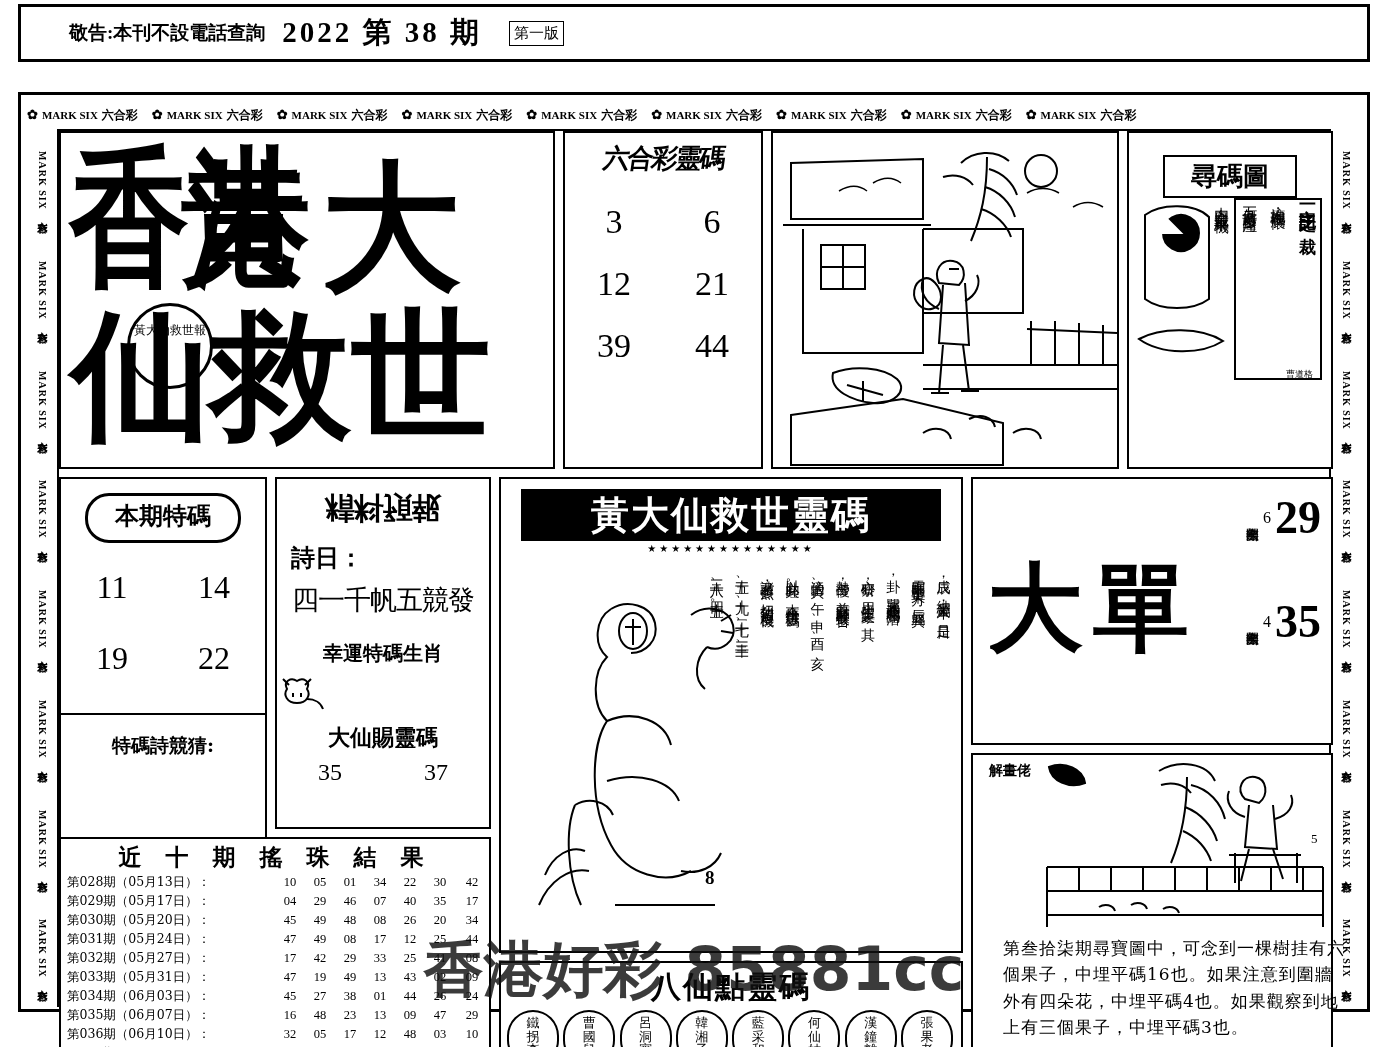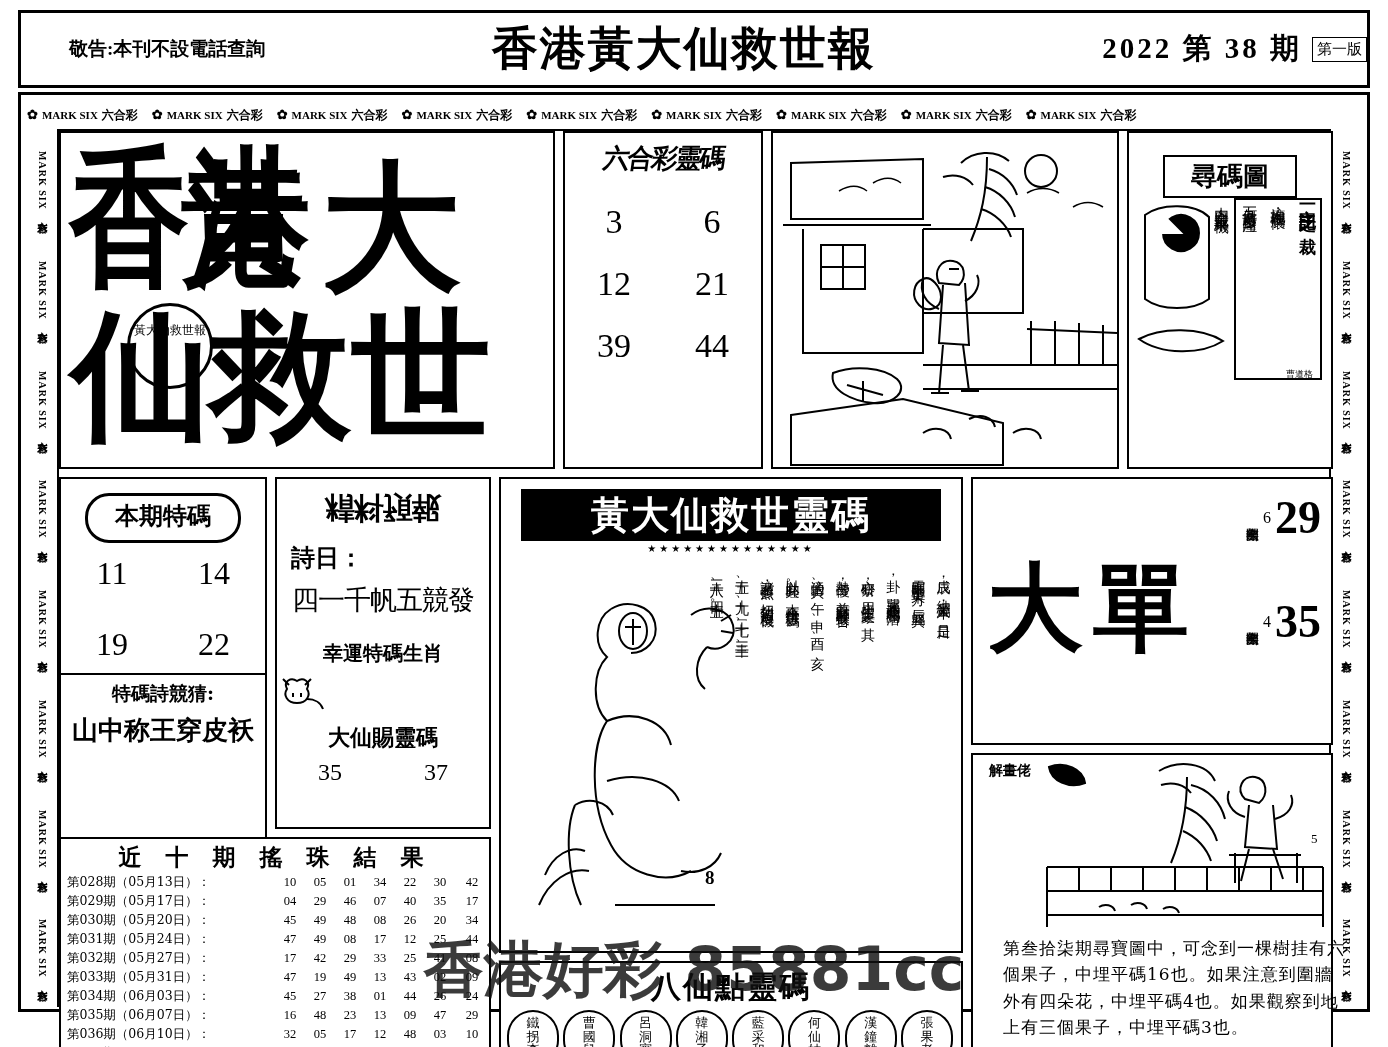--- a/index.html
+++ b/index.html
@@ -1,20 +1,20 @@
 <!DOCTYPE html>
 <html><head>
 <meta charset="utf-8">
 <style>
   html,body{margin:0;padding:0;background:#fff;}
   body{width:1388px;height:1047px;font-family:"Liberation Serif",serif;color:#000;overflow:hidden;}
   .page{position:relative;width:1388px;height:1047px;background:#fff;}
 
   
-  .masthead{position:absolute;left:18px;top:10px;width:1352px;height:78px;border:3px solid #000;box-sizing:border-box;display:flex;align-items:center;}
+  .masthead{position:absolute;left:18px;top:4px;width:1352px;height:58px;border:3px solid #000;box-sizing:border-box;display:flex;align-items:center;gap:17px;}
   .mh-notice{font-size:19px;font-weight:bold;padding-left:48px;white-space:nowrap;}
   .mh-title{flex:1;text-align:center;font-size:46px;font-weight:bold;letter-spacing:2px;font-family:"DejaVu Serif",serif;}
   .mh-issue{font-size:29px;font-weight:bold;white-space:nowrap;letter-spacing:3px;padding-right:10px;}
   .mh-ed{font-size:15px;border:1px solid #000;padding:2px 4px;white-space:nowrap;}
 
   
   .frame{position:absolute;left:18px;top:92px;width:1352px;height:920px;border:3px solid #000;box-sizing:border-box;}
 
   
   .strip{position:absolute;background:#fff;overflow:hidden;}
@@ -51,22 +51,22 @@
   
   #seek{left:1068px;top:0;width:206px;height:338px;}
   .seek-title{margin:22px auto 0;width:130px;border:2px solid #000;text-align:center;font-size:26px;font-weight:bold;font-family:"DejaVu Serif",serif;padding:2px 0;}
   .seek-verse{position:absolute;right:12px;top:62px;display:flex;flex-direction:row-reverse;gap:8px;}
   .vcol{writing-mode:vertical-rl;text-orientation:upright;font-size:15px;font-family:"DejaVu Serif",serif;line-height:1.35;letter-spacing:2px;}
   .vcol.big{font-size:17px;font-weight:bold;}
 
   
   #special{left:0;top:346px;width:208px;height:376px;}
   .sp-badge{margin:14px auto 0;width:150px;height:44px;border:3px solid #000;border-radius:24px;text-align:center;line-height:40px;font-size:24px;font-weight:bold;font-family:"DejaVu Serif",serif;}
-  .sp-grid{display:grid;grid-template-columns:1fr 1fr;row-gap:34px;margin-top:12px;text-align:center;font-size:32px;}
-  .sp-sub{margin-top:10px;border-top:2px solid #000;padding-top:6px;text-align:center;}
+  .sp-grid{display:grid;grid-template-columns:1fr 1fr;row-gap:34px;margin-top:26px;text-align:center;font-size:32px;}
+  .sp-sub{margin-top:36px;border-top:2px solid #000;padding-top:18px;text-align:center;}
   .sp-sub .t1{font-size:19px;font-weight:bold;font-family:"DejaVu Serif",serif;}
   .sp-sub .t2{font-size:26px;font-weight:bold;font-family:"DejaVu Serif",serif;margin-top:6px;}
 
   
   #poem{left:216px;top:346px;width:216px;height:352px;}
   .pm-title{margin:8px 6px 0;text-align:center;font-size:30px;font-weight:bold;font-family:"DejaVu Serif",serif;transform:scaleY(-1);letter-spacing:-1px;}
   .pm-l1{margin-top:14px;padding-left:14px;font-size:24px;font-weight:bold;font-family:"DejaVu Serif",serif;}
   .pm-l2{margin-top:8px;text-align:center;font-size:27px;font-weight:normal;font-family:"DejaVu Serif",serif;letter-spacing:-1px;}
   .pm-l3{margin-top:22px;text-align:center;font-size:20px;font-weight:bold;font-family:"DejaVu Serif",serif;}
   .pm-zodiac{margin:6px auto 0;width:54px;height:42px;}
@@ -130,21 +130,20 @@
 
   .vstrip-txt{height:100%;display:flex;flex-direction:column;align-items:center;justify-content:space-around;}
 </style>
 </head>
 <body>
 
 <div class="page">
 
   <div class="masthead">
     <div class="mh-notice">敬告:本刊不設電話查詢</div>
-    <div class="mh-title">香港黃大仙救世報</div>
     <div class="mh-issue">2022 第 38 期</div>
     <div class="mh-ed">第一版</div>
   </div>
 
   <div class="frame">
     <div class="strip strip-top" id="strip-top">
         <div class="mk">
           <span class="flower">✿</span>
           <span>MARK SIX</span>
           <span class="cn">六合彩</span>
@@ -306,21 +305,20 @@
       <div class="box" id="special">
         <div class="sp-badge">本期特碼</div>
         <div class="sp-grid" id="special-grid">
             <div>11</div>
             <div>14</div>
             <div>19</div>
             <div>22</div>
           </div>
         <div class="sp-sub">
           <div class="t1">特碼詩競猜:</div>
-          <div class="t2">山中称王穿皮袄</div>
         </div>
       </div>
 
       <div class="box" id="poem">
         <div class="pm-title">精料預報</div>
         <div class="pm-l1">詩日：</div>
         <div class="pm-l2">四一千帆五競發</div>
         <div class="pm-l3">幸運特碼生肖</div>
         <svg class="pm-zodiac" viewBox="0 0 54 42">
           <g fill="none" stroke="#000" stroke-width="2">

